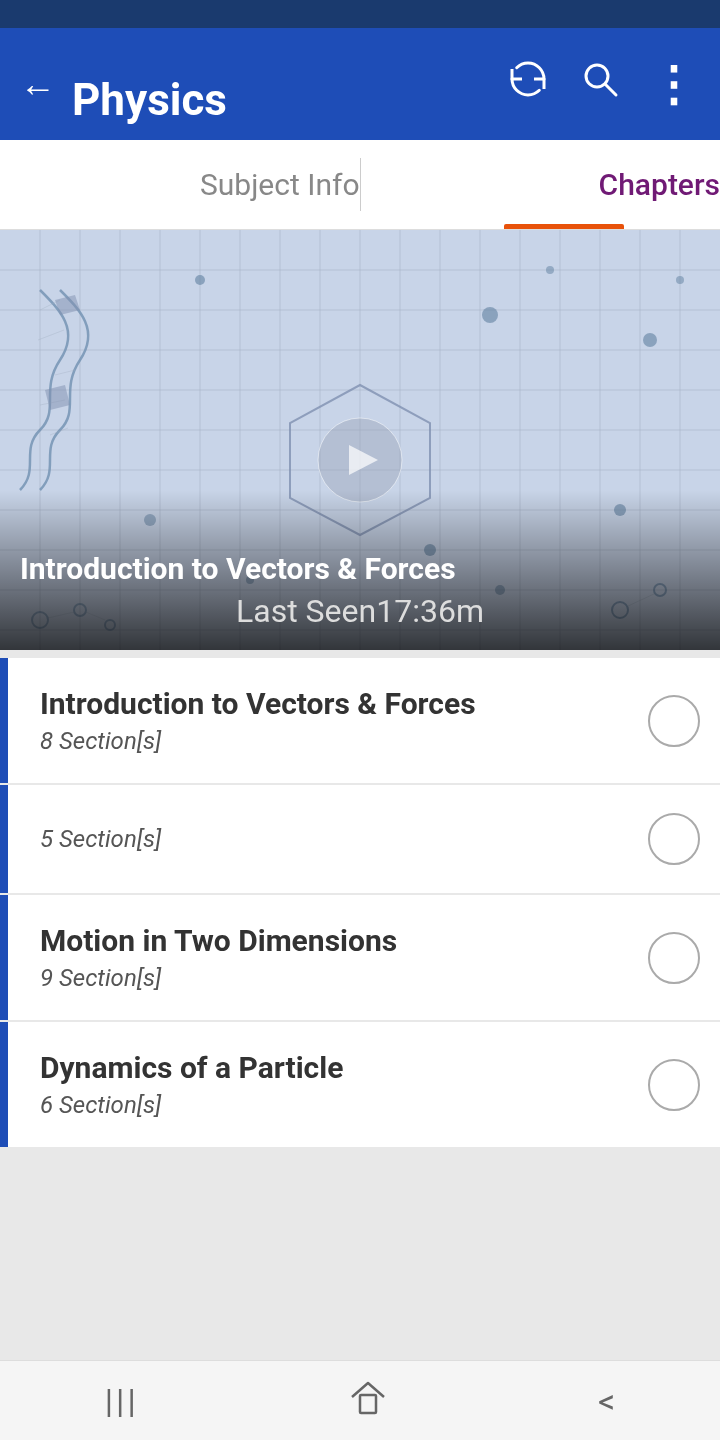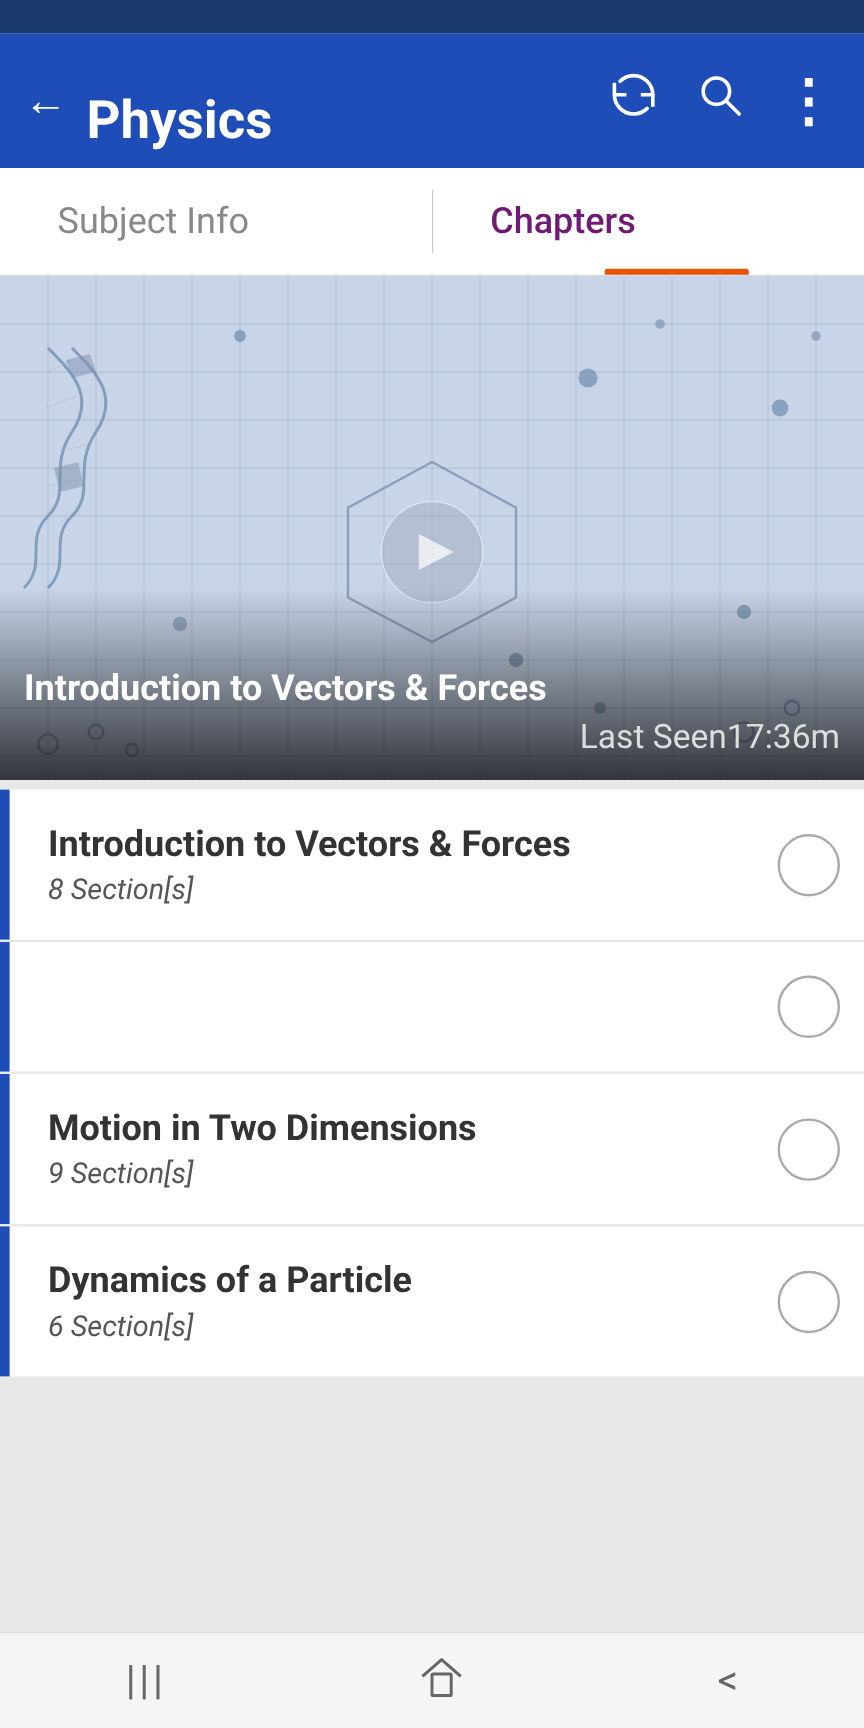--- a/index.html
+++ b/index.html
@@ -54,21 +54,21 @@
       background: white;
       display: flex;
       height: 90px;
       border-bottom: 1px solid #ddd;
       position: relative;
     }
     .tab {
       flex: 1;
       display: flex;
       align-items: center;
-      justify-content: flex-start;
+      justify-content: flex-end;
       font-size: 30px;
       color: #888;
       cursor: pointer;
       position: relative;
       margin-left: 48px;
     }
     .tab.active {
       color: #701a75;
       font-weight: 500;
     }
@@ -129,22 +129,22 @@
       padding: 16px 20px 20px;
       color: white;
     }
     .video-title {
       font-size: 30px;
       font-weight: bold;
       margin-bottom: 6px;
     }
     .video-meta {
       display: flex;
-      justify-content: flex-end;
-      font-size: 28px;
+      justify-content: center;
+      font-size: 32px;
       color: #ddd;
     }
 
     
     .chapter-list {
       background: #e8e8e8;
       padding: 8px 0;
     }
     .chapter-item {
       background: white;
@@ -331,20 +331,21 @@
     <div class="chapter-content">
       <div class="chapter-title">Introduction to Vectors &amp; Forces</div>
       <div class="chapter-sections">8 Section[s]</div>
     </div>
     <div class="chapter-radio"></div>
   </div>
 
   <div class="chapter-item">
     <div class="chapter-left-bar"></div>
     <div class="chapter-content">
+      <div class="chapter-sections">5 Section[s]</div>
     </div>
     <div class="chapter-radio"></div>
   </div>
 
   <div class="chapter-item">
     <div class="chapter-left-bar"></div>
     <div class="chapter-content">
       <div class="chapter-title">Motion in Two Dimensions</div>
       <div class="chapter-sections">9 Section[s]</div>
     </div>

